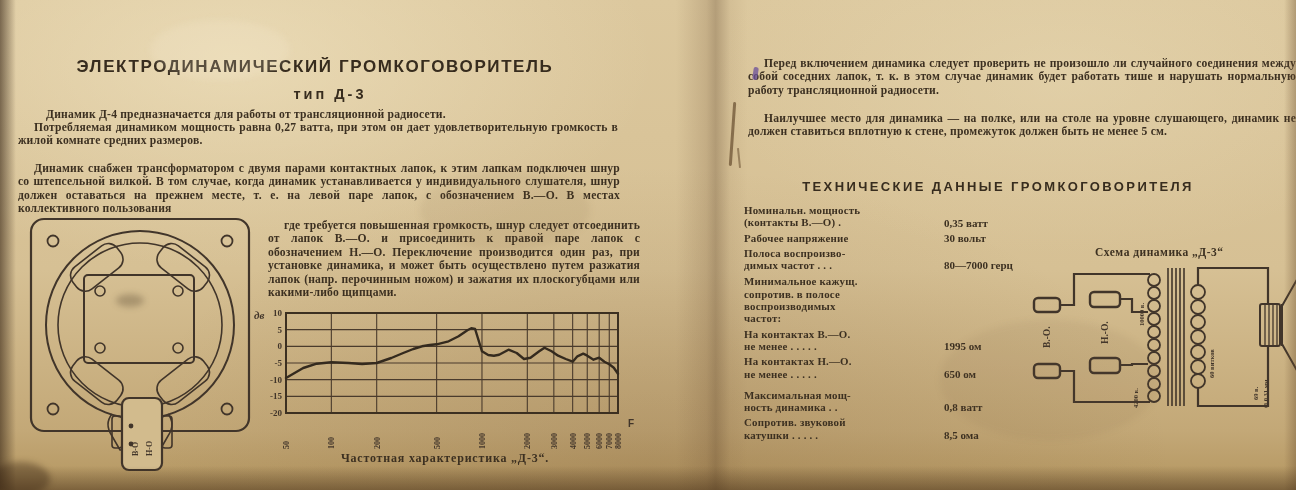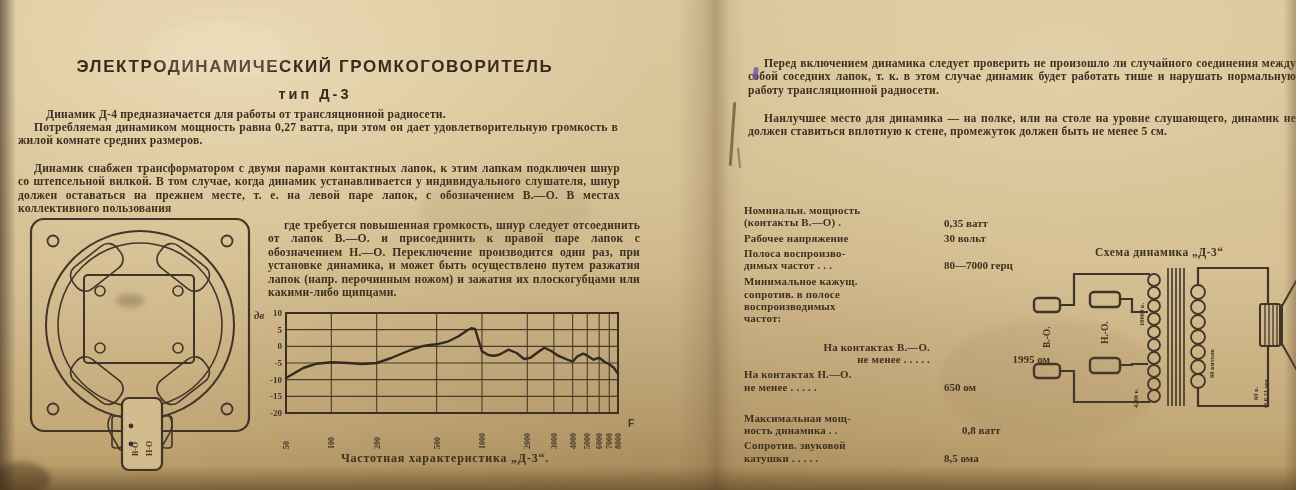--- a/index.html
+++ b/index.html
@@ -71,21 +71,21 @@
   .violet-mark{left:753px; top:67px; width:5px; height:13px; background:var(--accent-mark); opacity:.75; border-radius:2px; transform:rotate(8deg);}
   .pen-stroke{left:731px; top:102px; width:3px; height:64px; background:var(--pen-mark); opacity:.65; border-radius:2px; transform:rotate(4deg);}
   .pen-stroke2{left:738px; top:148px; width:2px; height:20px; background:var(--pen-mark); opacity:.5; transform:rotate(-6deg);}
 </style>
 </head>
 <body style="--paper: #d6c094; --paper-light: #e8dab8; --paper-dark: #a98a5e; --ink: #3c3021; --accent-mark: #6a4f9a; --pen-mark: #5d4426;">
 
 <div id="canvas">
 
   <div class="abs title" style="left:55px; top:57px; width:520px;">ЭЛЕКТРОДИНАМИЧЕСКИЙ ГРОМКОГОВОРИТЕЛЬ</div>
-  <div class="abs subtitle" style="left:55px; top:86px; width:520px;">тип Д-3</div>
+  <div class="abs subtitle" style="left:70px; top:86px; width:520px;">тип Д-3</div>
 
   <p class="abs para" style="left:30px; top:108px; width:588px;">Динамик Д-4 предназначается для работы от трансляционной радиосети.</p>
   <p class="abs para" style="left:18px; top:121px; width:600px;">Потребляемая динамиком мощность равна 0,27 ватта, при этом он дает удовлетворительную громкость в жилой комнате средних размеров.</p>
   <p class="abs para" style="left:18px; top:162px; width:602px;">Динамик снабжен трансформатором с двумя парами контактных лапок, к этим лапкам подключен шнур со штепсельной вилкой. В том случае, когда динамик устанавливается у индивидуального слушателя, шнур должен оставаться на прежнем месте, т. е. на левой паре лапок, с обозначением В.—О. В местах коллективного пользования</p>
   <p class="abs para" style="left:268px; top:219px; width:372px;">где требуется повышенная громкость, шнур следует отсоединить от лапок В.—О. и присоединить к правой паре лапок с обозначением Н.—О. Переключение производится один раз, при установке динамика, и может быть осуществлено путем разжатия лапок (напр. перочинным ножом) и зажатия их плоскогубцами или какими-либо щипцами.</p>
 
   <svg class="abs" style="left:26px; top:212px;" width="232" height="262" viewBox="0 0 232 262">
     <rect class="ink" x="5" y="7" width="218" height="212" rx="13" stroke-width="2.2"></rect>
     <circle class="ink" cx="27" cy="29" r="5.5" stroke-width="1.8"></circle>
     <circle class="ink" cx="201" cy="29" r="5.5" stroke-width="1.8"></circle>
@@ -154,20 +154,21 @@
       <text transform="translate(369,146) rotate(-90)" class="xtick">8000</text>
       <polyline points="34.0,75.0 51.2,65.0 64.7,60.7 79.3,59.3 96.5,60.0 110.1,61.0 124.7,60.0 139.3,55.0 151.2,50.0 161.3,46.0 170.0,43.3 177.7,42.0 184.6,41.3 196.6,38.3 206.6,33.3 215.4,27.3 219.3,25.3 223.1,26.0 230.0,48.3 236.2,52.0 241.9,52.7 247.1,51.7 256.5,46.7 264.7,50.0 272.0,56.0 278.5,54.7 287.2,48.3 292.5,44.7 299.6,48.3 306.1,52.7 313.8,56.0 320.7,58.7 325.4,53.3 331.2,50.7 335.3,52.7 341.5,56.7 347.2,54.7 352.4,58.7 357.3,61.3 361.8,64.7 366.0,70.7" class="curve"></polyline>
       <text x="2" y="16" class="axis-label">дв</text>
       <text x="376" y="124" class="axis-label-x">F</text>
     </svg>
   <div class="abs caption" style="left:280px; top:451px; width:330px;">Частотная характеристика „Д-3“.</div>
 
   <p class="abs para" style="left:748px; top:57px; width:548px;">Перед включением динамика следует проверить не произошло ли случайного соединения между собой соседних лапок, т. к. в этом случае динамик будет работать тише и нарушать нормальную работу трансляционной радиосети.</p>
   <p class="abs para" style="left:748px; top:112px; width:548px;">Наилучшее место для динамика — на полке, или на столе на уровне слушающего, динамик не должен ставиться вплотную к стене, промежуток должен быть не менее 5 см.</p>
 
+  <div class="abs heading" style="left:748px; top:179px; width:500px;">ТЕХНИЧЕСКИЕ ДАННЫЕ ГРОМКОГОВОРИТЕЛЯ</div>
 
   <div class="abs spec-list" style="left:744px; top:204px;">
     <div class="spec-row">
       <div class="spec-label">
         <div>Номинальн. мощность</div>
         <div>(контакты В.—О) .</div>
       </div>
       <div class="spec-value">0,35 ватт</div>
     </div>
     <div class="spec-row">
@@ -185,35 +186,35 @@
     </div>
     <div class="spec-row" style="margin-top:4px;">
       <div class="spec-label">
         <div>Минимальное кажущ.</div>
         <div>сопротив. в полосе</div>
         <div>воспроизводимых</div>
         <div>частот:</div>
       </div>
       <div class="spec-value"></div>
     </div>
-    <div class="spec-row" style="margin-top:16px;text-align:right;">
+    <div class="spec-row" style="margin-top:3px;">
       <div class="spec-label">
         <div>На контактах В.—О.</div>
         <div>не менее . . . . .</div>
       </div>
       <div class="spec-value">1995 ом</div>
     </div>
     <div class="spec-row" style="margin-top:3px;">
       <div class="spec-label">
         <div>На контактах Н.—О.</div>
         <div>не менее . . . . .</div>
       </div>
       <div class="spec-value">650 ом</div>
     </div>
-    <div class="spec-row" style="margin-top:19px;gap:18px;">
+    <div class="spec-row" style="margin-top:9px;">
       <div class="spec-label">
         <div>Максимальная мощ-</div>
         <div>ность динамика . .</div>
       </div>
       <div class="spec-value">0,8 ватт</div>
     </div>
     <div class="spec-row" style="margin-top:3px;">
       <div class="spec-label">
         <div>Сопротив. звуковой</div>
         <div>катушки . . . . .</div>

